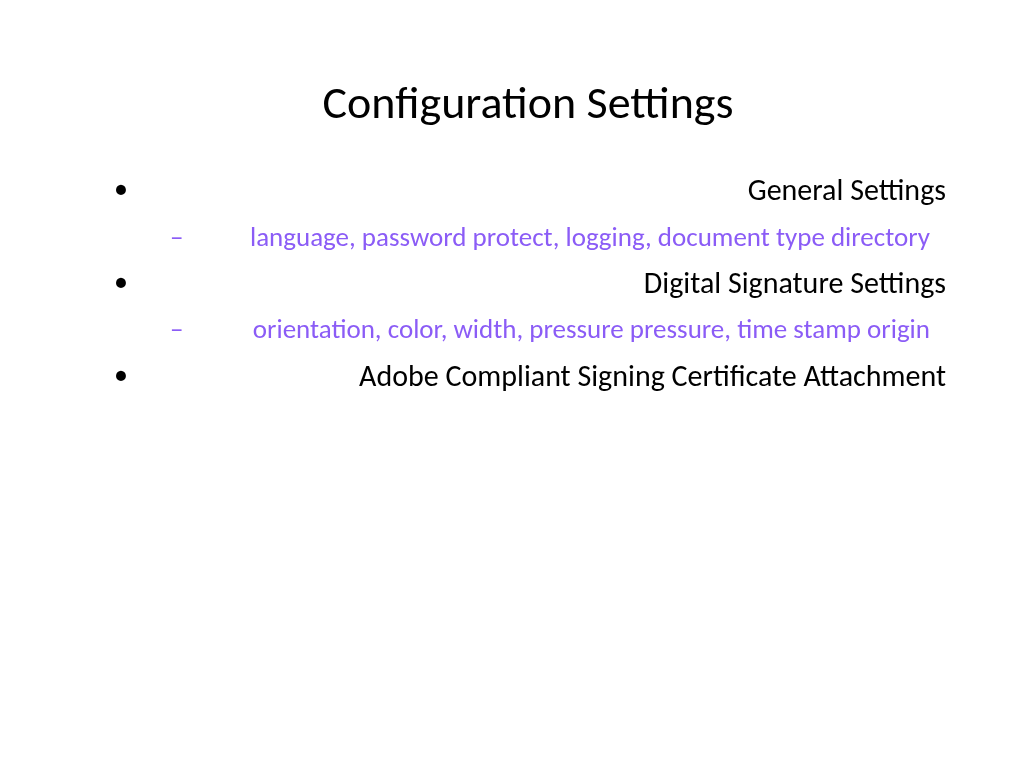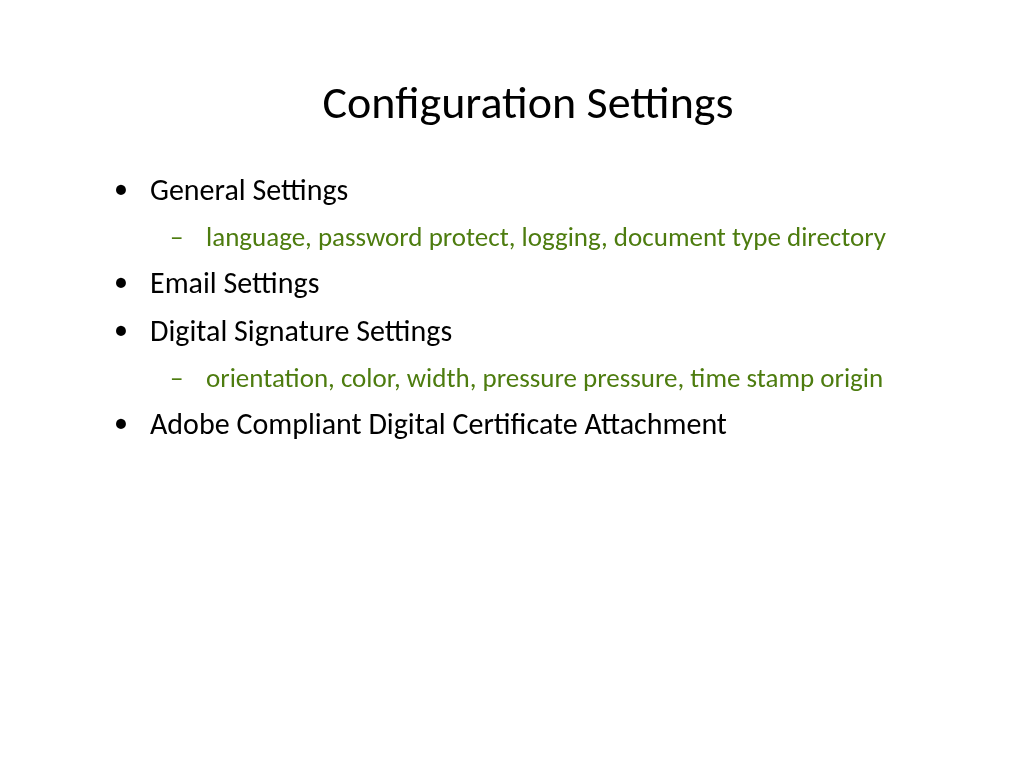--- a/index.html
+++ b/index.html
@@ -18,37 +18,38 @@
     .slide-title {
       font-size: 46px;
       font-weight: 400;
       text-align: center;
       margin-bottom: 40px;
     }
     .bullet-list {
       list-style: none;
       font-size: 30px;
       line-height: 1.35;
+      text-align: right;
     }
     .bullet-item {
       position: relative;
       padding-left: 40px;
       margin-bottom: 6px;
     }
     .bullet-item::before {
       content: "•";
       position: absolute;
       left: 12px;
       top: 0;
       font-size: 28px;
     }
     .sub-list {
       list-style: none;
       font-size: 27px;
-      color: #4d7c0f;
+      color: #8b5cf6;
       margin-top: 4px;
     }
     .sub-item {
       position: relative;
       padding-left: 40px;
       margin-bottom: 6px;
     }
     .sub-item::before {
       content: "–";
       position: absolute;
@@ -64,26 +65,23 @@
 <ul class="bullet-list">
   <li class="bullet-item">
     <span>General Settings</span>
     <ul class="sub-list">
       <li class="sub-item">
         <span>language, password protect, logging, document type directory</span>
       </li>
     </ul>
   </li>
   <li class="bullet-item">
-    <span>Email Settings</span>
-  </li>
-  <li class="bullet-item">
     <span>Digital Signature Settings</span>
     <ul class="sub-list">
       <li class="sub-item">
         <span>orientation, color, width, pressure pressure, time stamp origin</span>
       </li>
     </ul>
   </li>
   <li class="bullet-item">
-    <span>Adobe Compliant Digital Certificate Attachment</span>
+    <span>Adobe Compliant Signing Certificate Attachment</span>
   </li>
 </ul>
 
 </body></html>

